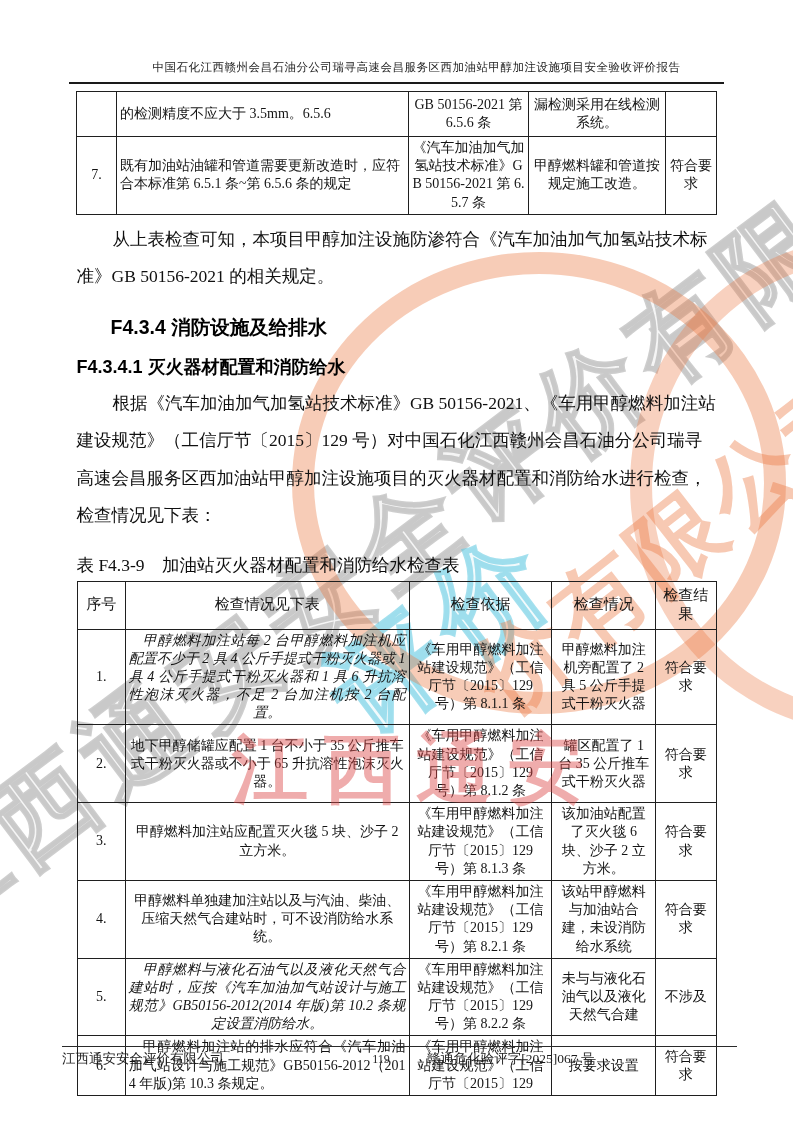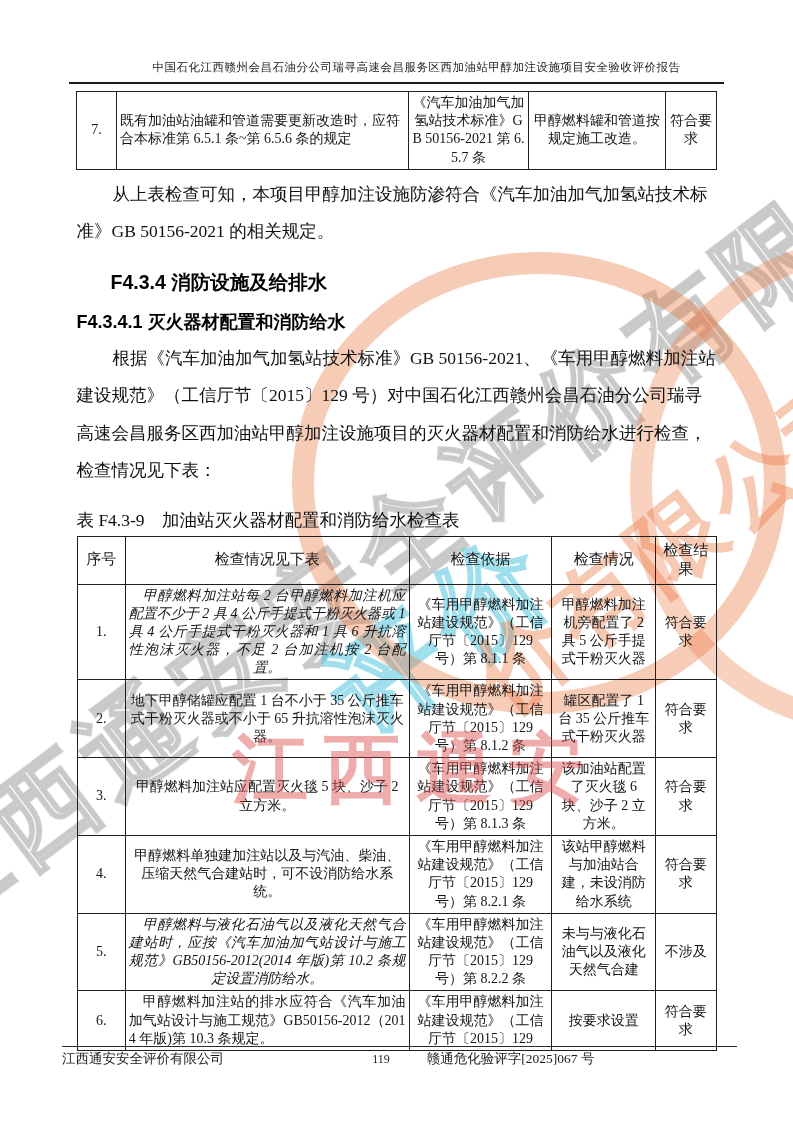--- a/index.html
+++ b/index.html
@@ -82,20 +82,27 @@
 
     <table class="t-top">
       <colgroup>
           <col style="width:40px">
           <col style="width:292px">
           <col style="width:120px">
           <col style="width:137px">
           <col style="width:51px">
         </colgroup>
       <tbody>
+          <tr>
+        <td class="c" style="height:40px"></td>
+        <td class="l">的检测精度不应大于 3.5mm。6.5.6</td>
+        <td class="c">GB 50156-2021 第 6.5.6 条</td>
+        <td class="c">漏检测采用在线检测系统。</td>
+        <td class="c"></td>
+      </tr>
       <tr>
         <td class="c" style="height:68px">7.</td>
         <td class="l">既有加油站油罐和管道需要更新改造时，应符合本标准第 6.5.1 条~第 6.5.6 条的规定</td>
         <td class="c">《汽车加油加气加氢站技术标准》GB 50156-2021 第 6.5.7 条</td>
         <td class="c">甲醇燃料罐和管道按规定施工改造。</td>
         <td class="c">符合要求</td>
       </tr>
     </tbody>
       </table>
 

